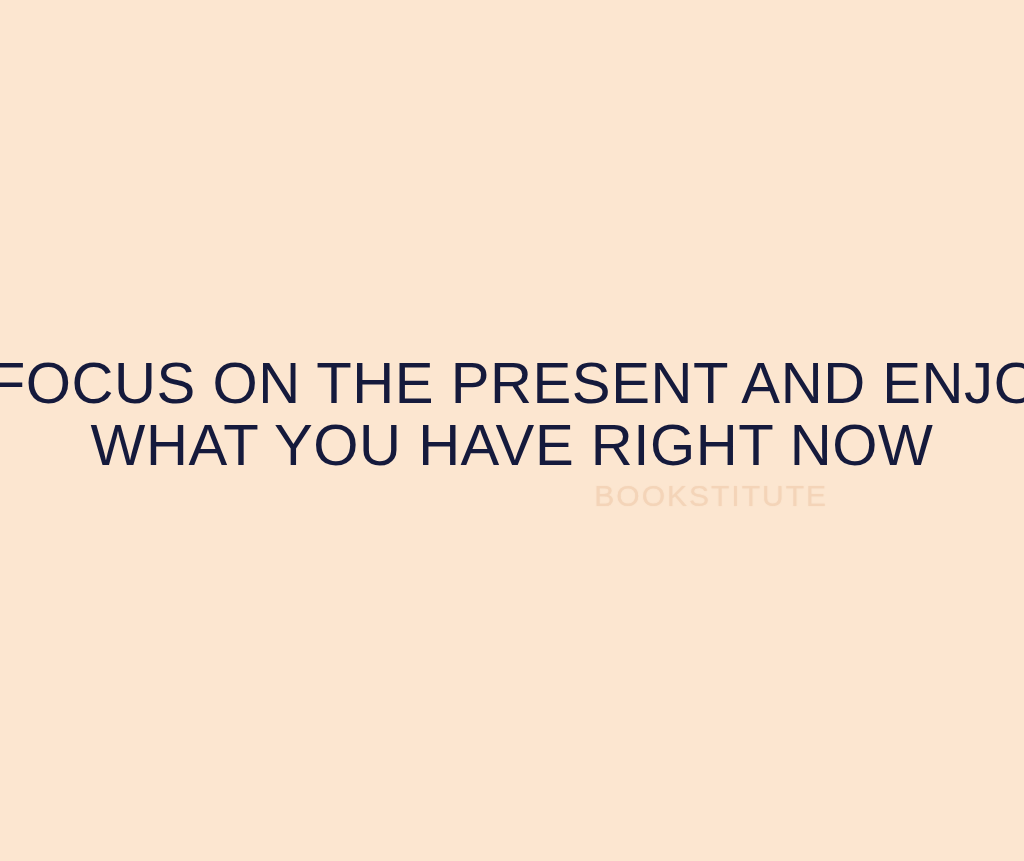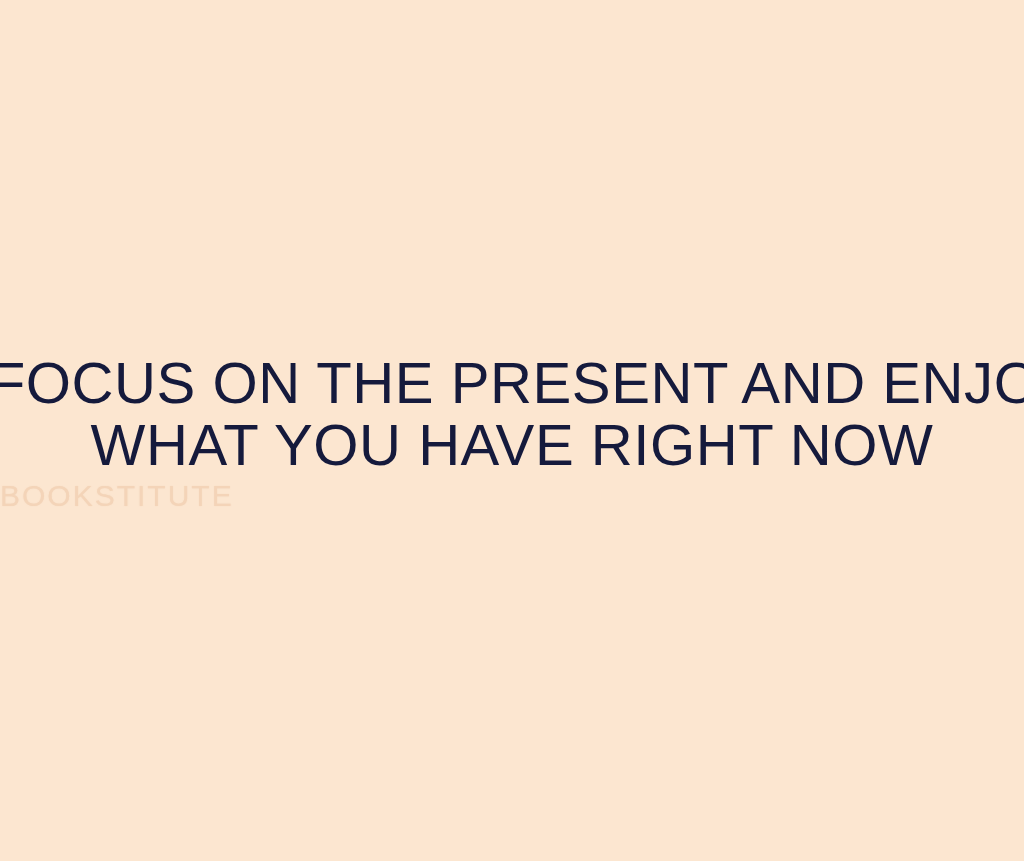--- a/index.html
+++ b/index.html
@@ -56,21 +56,21 @@
     letter-spacing: 0.5px;
     transform: scaleX(1.02);
   }
 
   
   #watermark {
     position: absolute;
     left: 0;
     top: 480px;
     width: 828px;
-    text-align: left;
+    text-align: right;
     user-select: none;
     pointer-events: none;
   }
 
   #watermark-text {
     display: inline-block;
     font-family: "Liberation Sans", sans-serif;
     font-size: 30px;
     line-height: 32px;
     letter-spacing: 2px;

